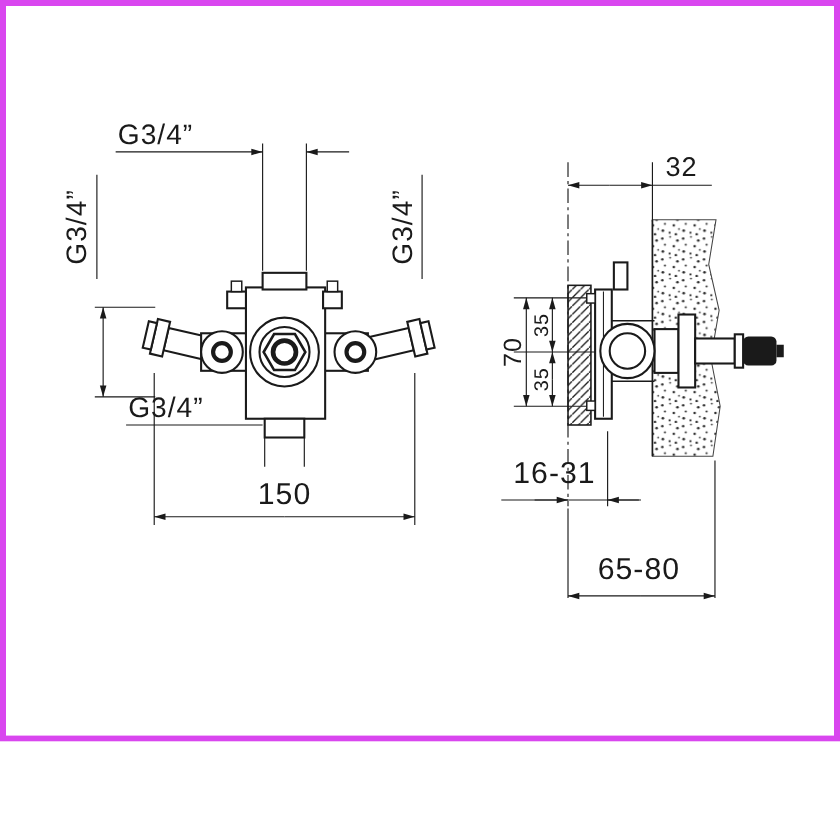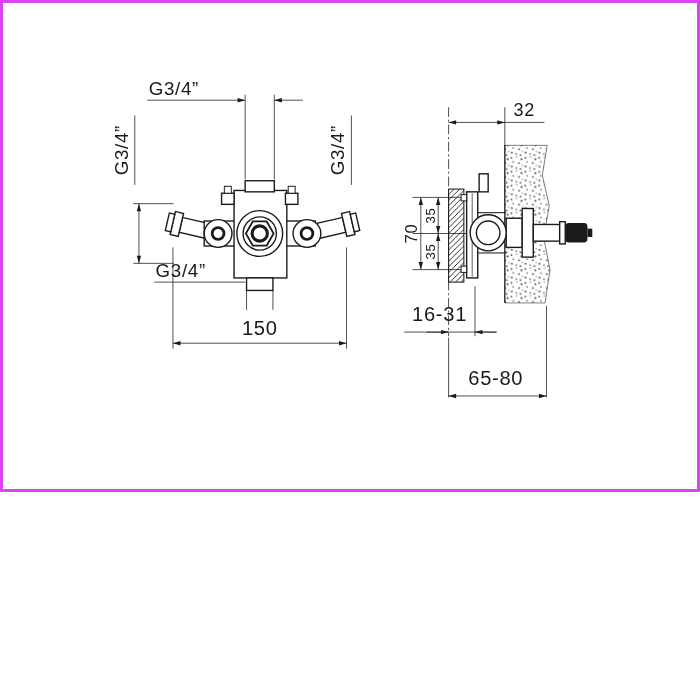--- a/index.html
+++ b/index.html
@@ -1,21 +1,21 @@
 <!DOCTYPE html>
 <html><head>
 <meta charset="utf-8">
 <style>
   html, body { margin: 0; padding: 0; background: #ffffff; }
   .canvas {
     position: relative;
-    width: 700px; height: 492px;
+    width: 700px; height: 618px;
     box-sizing: border-box;
     background: #ffffff;
-    border: 3px solid #d946ef;
+    border: 5px solid #d946ef;
     text-align: right;
   }
   .canvas svg { display: block; width: 100%; height: 100%; }
   text {
     font-family: "Liberation Sans", sans-serif;
     fill: #1a1a1a;
     letter-spacing: 1px;
   }
   .t27 { font-size: 27px; }
   .t26 { font-size: 26px; }

